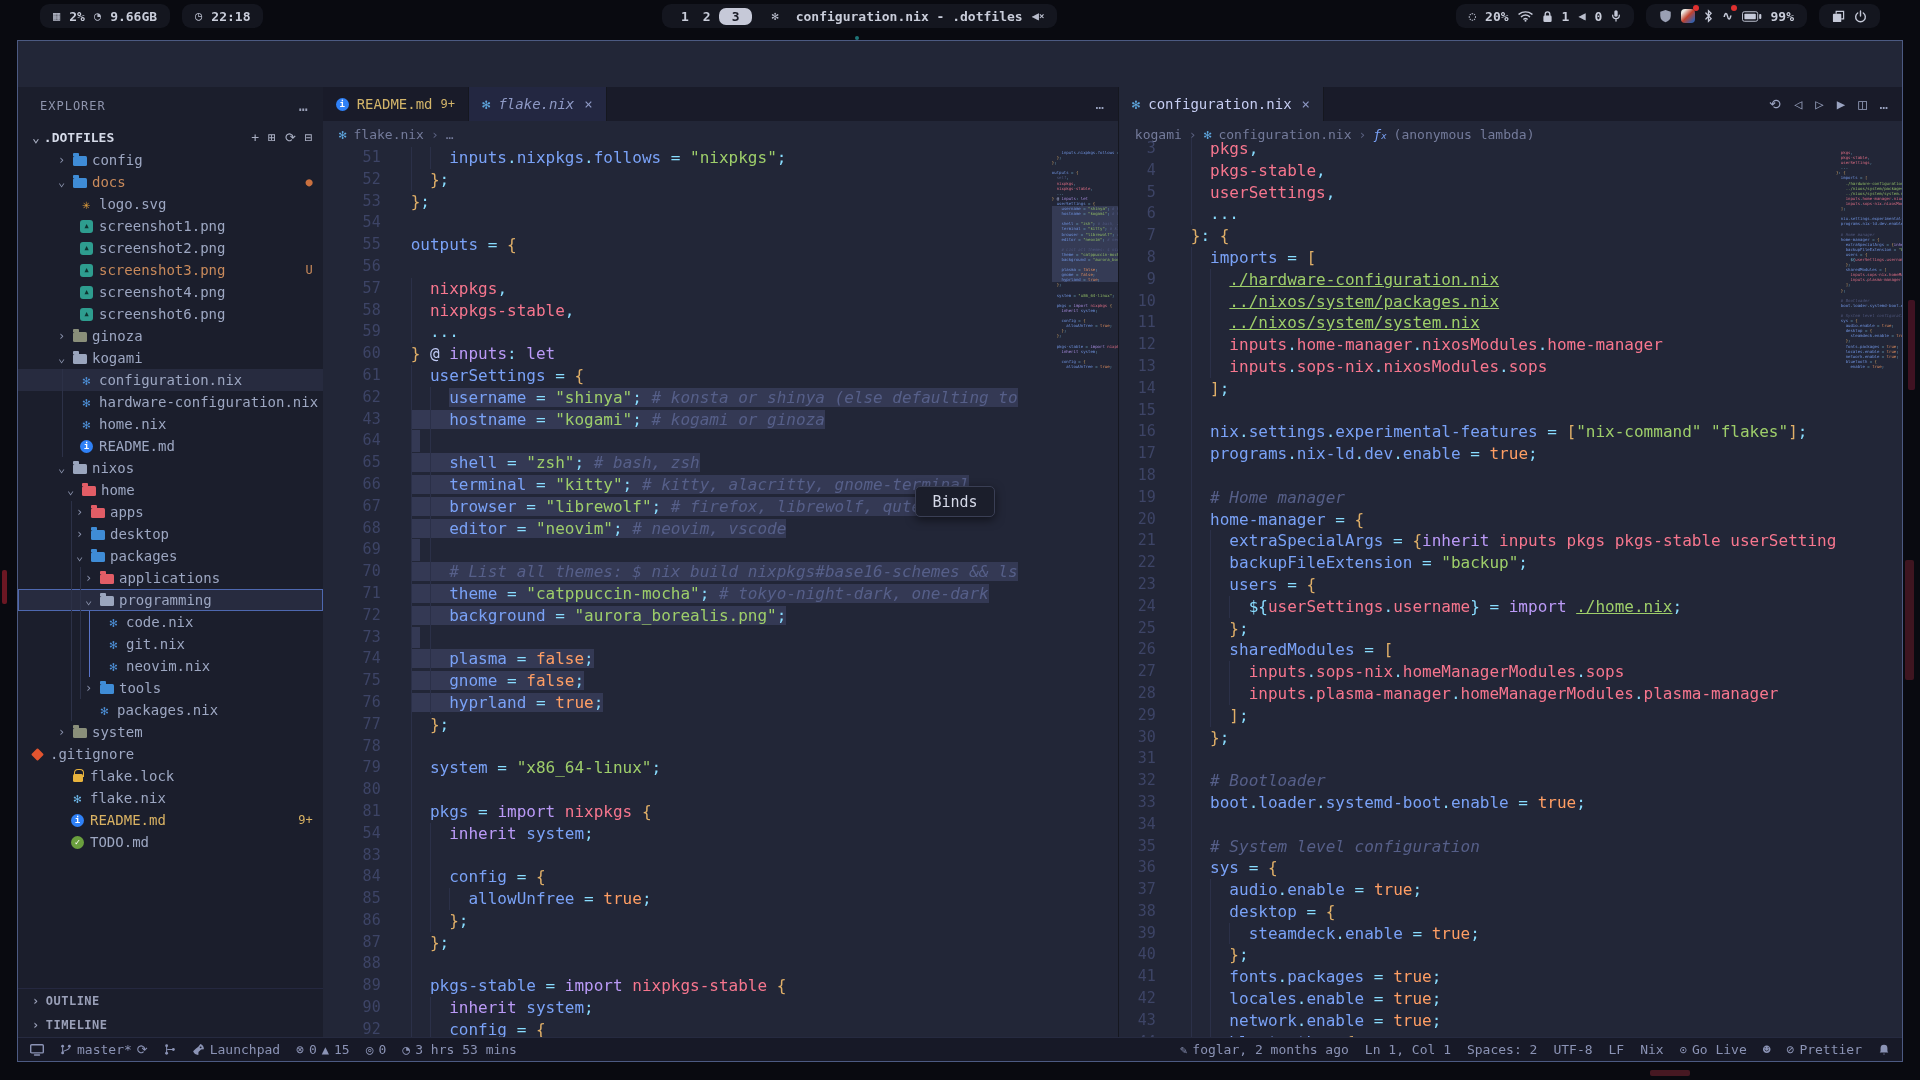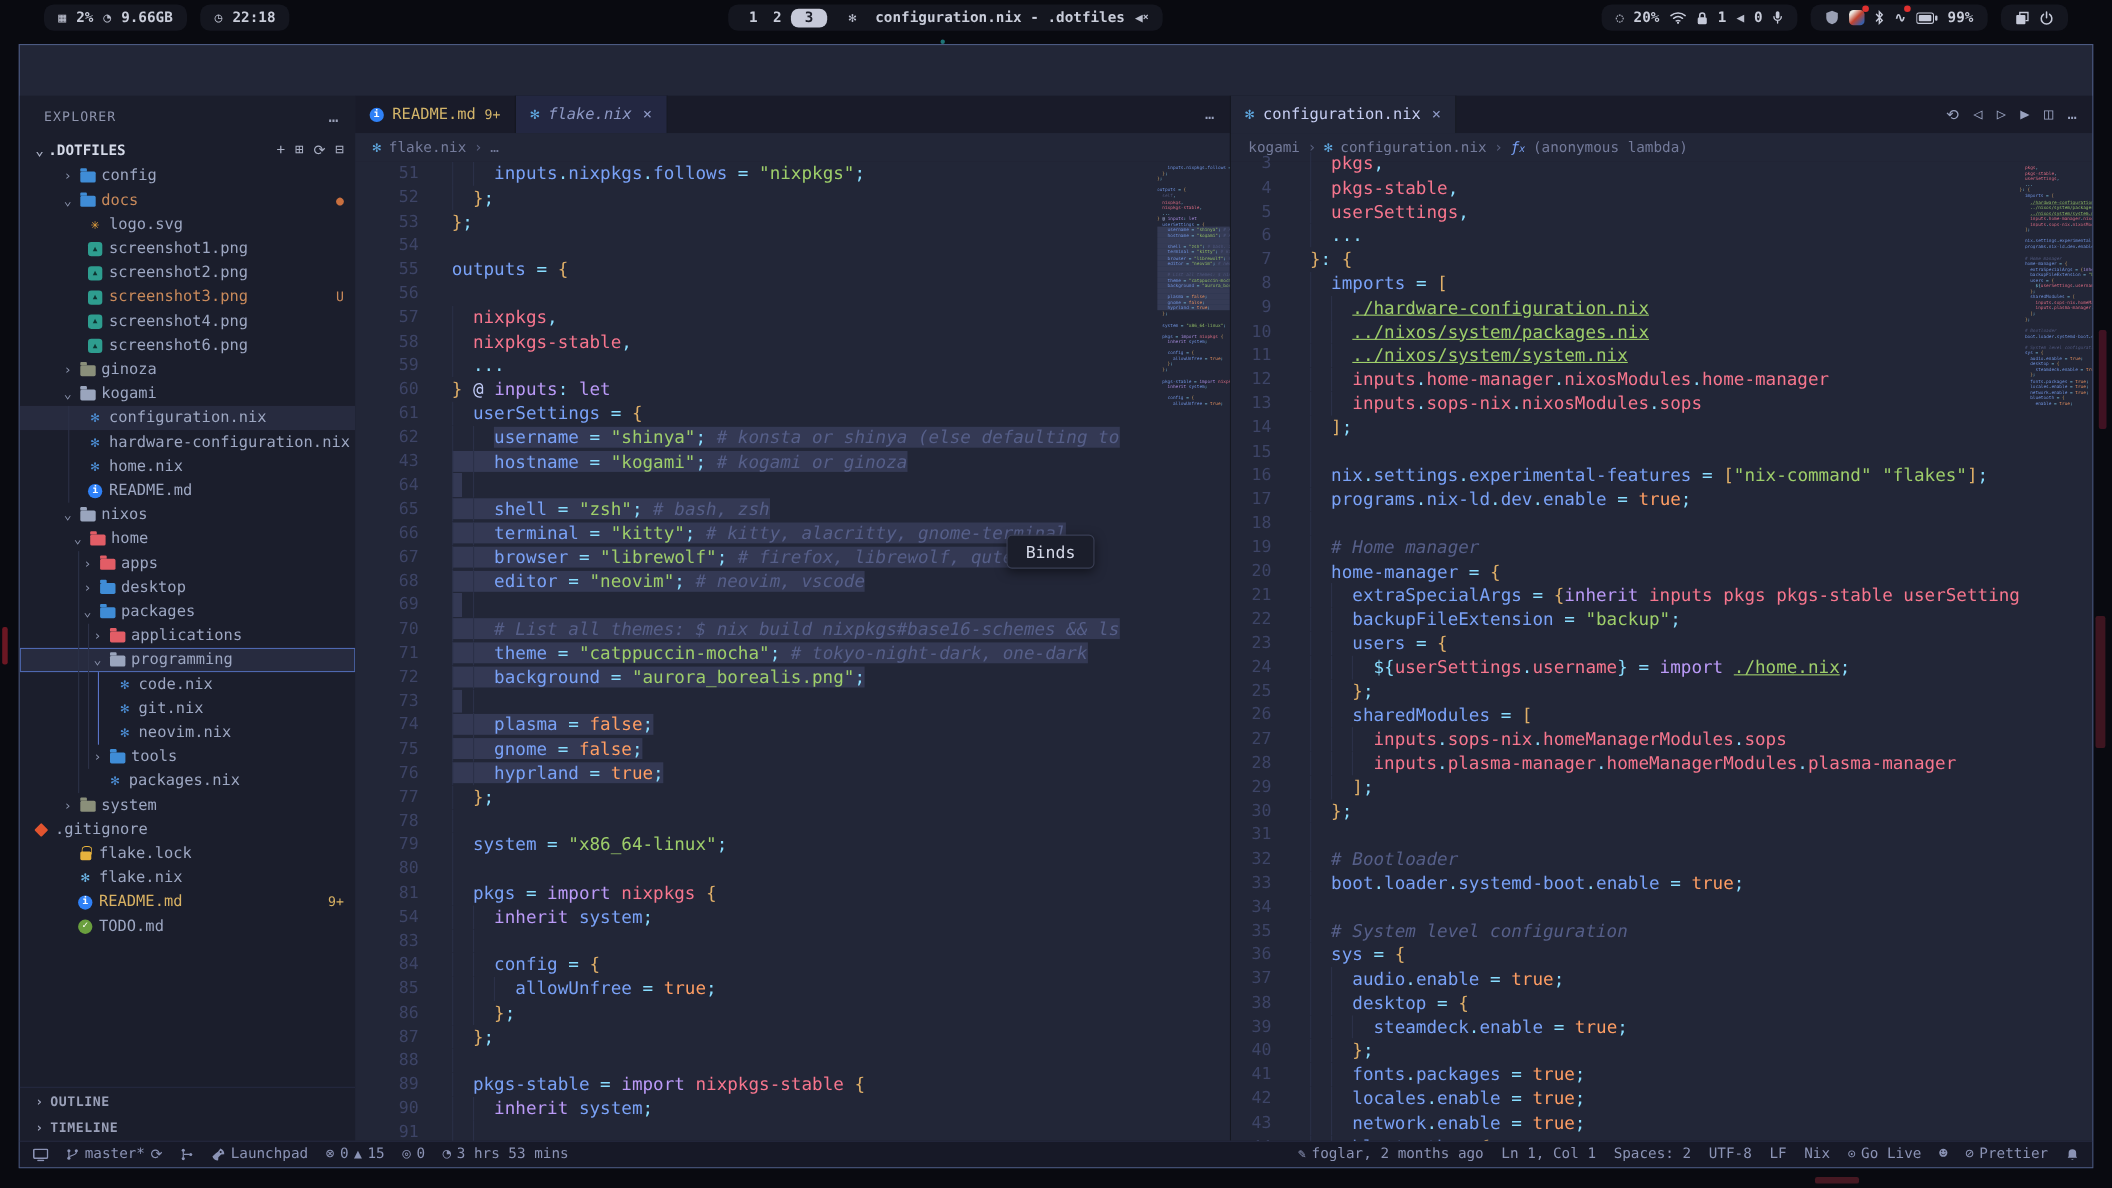--- a/index.html
+++ b/index.html
@@ -546,21 +546,20 @@
             <div class="cl"><span class="ln">81</span><span class="lc"><i class="ig" style="left: 0ch;"></i><span>  </span><span class="tkv">pkgs</span><span class="tko"> = </span><span class="tkk">import</span><span class="tkw"> </span><span class="tkr">nixpkgs</span><span class="tkw"> </span><span class="tkb">{</span></span></div>
             <div class="cl"><span class="ln">54</span><span class="lc"><i class="ig" style="left: 0ch;"></i><i class="ig" style="left: 2ch;"></i><span>    </span><span class="tkk">inherit</span><span class="tkw"> </span><span class="tkv">system</span><span class="tko">;</span></span></div>
             <div class="cl"><span class="ln">83</span><span class="lc"><i class="ig" style="left: 0ch;"></i><i class="ig" style="left: 2ch;"></i><span></span></span></div>
             <div class="cl"><span class="ln">84</span><span class="lc"><i class="ig" style="left: 0ch;"></i><i class="ig" style="left: 2ch;"></i><span>    </span><span class="tkv">config</span><span class="tko"> = </span><span class="tkb">{</span></span></div>
             <div class="cl"><span class="ln">85</span><span class="lc"><i class="ig" style="left: 0ch;"></i><i class="ig" style="left: 2ch;"></i><i class="ig" style="left: 4ch;"></i><span>      </span><span class="tkv">allowUnfree</span><span class="tko"> = </span><span class="tkor">true</span><span class="tko">;</span></span></div>
             <div class="cl"><span class="ln">86</span><span class="lc"><i class="ig" style="left: 0ch;"></i><i class="ig" style="left: 2ch;"></i><span>    </span><span class="tkb">}</span><span class="tko">;</span></span></div>
             <div class="cl"><span class="ln">87</span><span class="lc"><i class="ig" style="left: 0ch;"></i><span>  </span><span class="tkb">}</span><span class="tko">;</span></span></div>
             <div class="cl"><span class="ln">88</span><span class="lc"><i class="ig" style="left: 0ch;"></i><span></span></span></div>
             <div class="cl"><span class="ln">89</span><span class="lc"><i class="ig" style="left: 0ch;"></i><span>  </span><span class="tkv">pkgs-stable</span><span class="tko"> = </span><span class="tkk">import</span><span class="tkw"> </span><span class="tkr">nixpkgs-stable</span><span class="tkw"> </span><span class="tkb">{</span></span></div>
             <div class="cl"><span class="ln">90</span><span class="lc"><i class="ig" style="left: 0ch;"></i><i class="ig" style="left: 2ch;"></i><span>    </span><span class="tkk">inherit</span><span class="tkw"> </span><span class="tkv">system</span><span class="tko">;</span></span></div>
-            <div class="cl"><span class="ln">91</span><span class="lc"><i class="ig" style="left: 0ch;"></i><i class="ig" style="left: 2ch;"></i><span></span></span></div>
             <div class="cl"><span class="ln">92</span><span class="lc"><i class="ig" style="left: 0ch;"></i><i class="ig" style="left: 2ch;"></i><span>    </span><span class="tkv">config</span><span class="tko"> = </span><span class="tkb">{</span></span></div>
             <div class="cl"><span class="ln">93</span><span class="lc"><i class="ig" style="left: 0ch;"></i><i class="ig" style="left: 2ch;"></i><i class="ig" style="left: 4ch;"></i><span>      </span><span class="tkv">allowUnfree</span><span class="tko"> = </span><span class="tkor">true</span><span class="tko">;</span></span></div>
           </div>
         <div class="minimap" id="mm-left">
             <div class="mm-l"><span>    </span><span class="tkv">inputs</span><span class="tko">.</span><span class="tkv">nixpkgs</span><span class="tko">.</span><span class="tkv">follows</span><span class="tko"> = </span></div>
             <div class="mm-l"><span>  </span><span class="tkb">}</span><span class="tko">;</span></div>
             <div class="mm-l"><span></span><span class="tkb">}</span><span class="tko">;</span></div>
             <div class="mm-l"><span></span></div>
             <div class="mm-l"><span></span><span class="tkv">outputs</span><span class="tko"> = </span><span class="tkb">{</span></div>
             <div class="mm-l"><span>  </span><span class="tkd">self</span><span class="tko">,</span></div>

